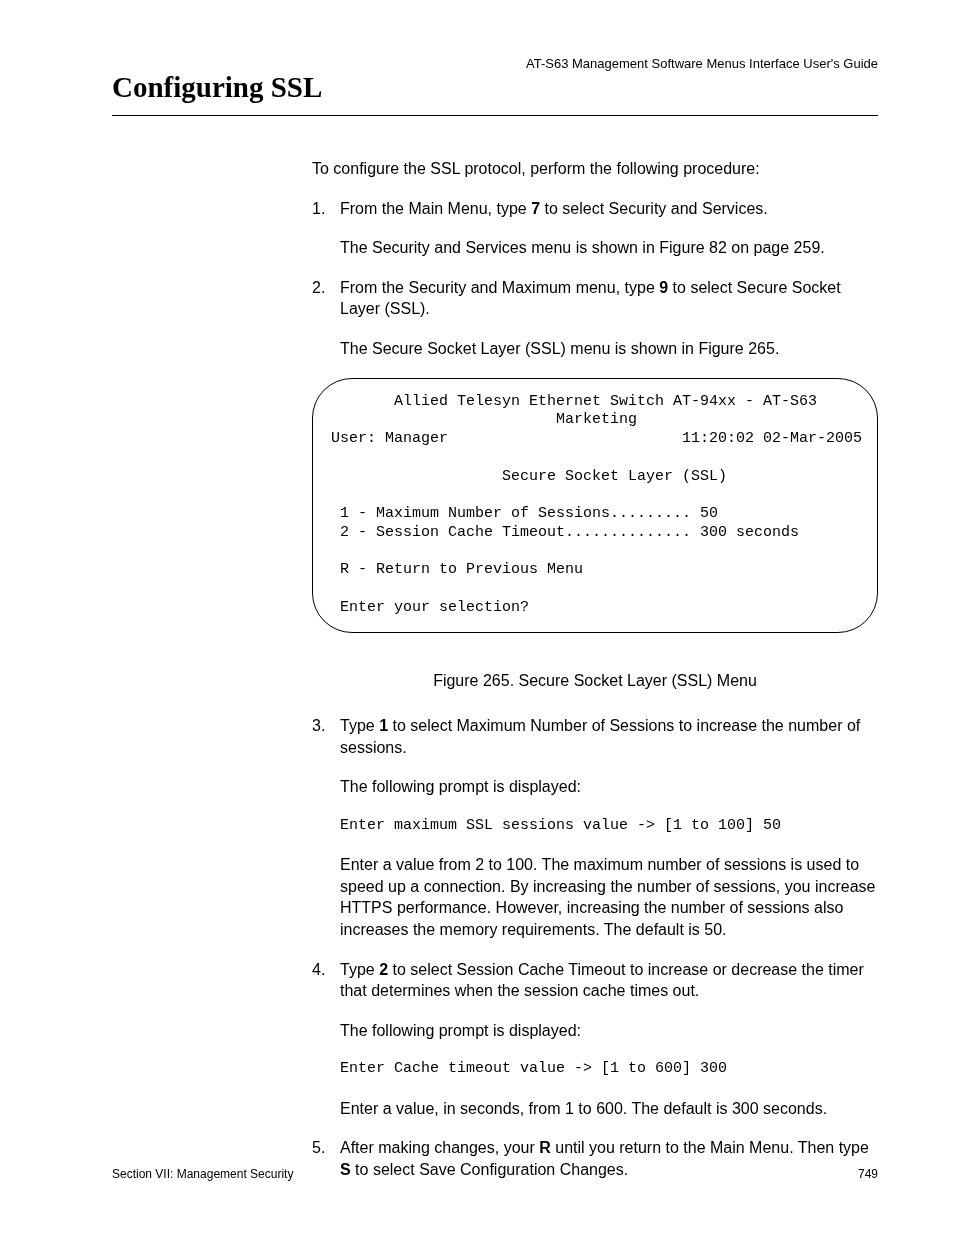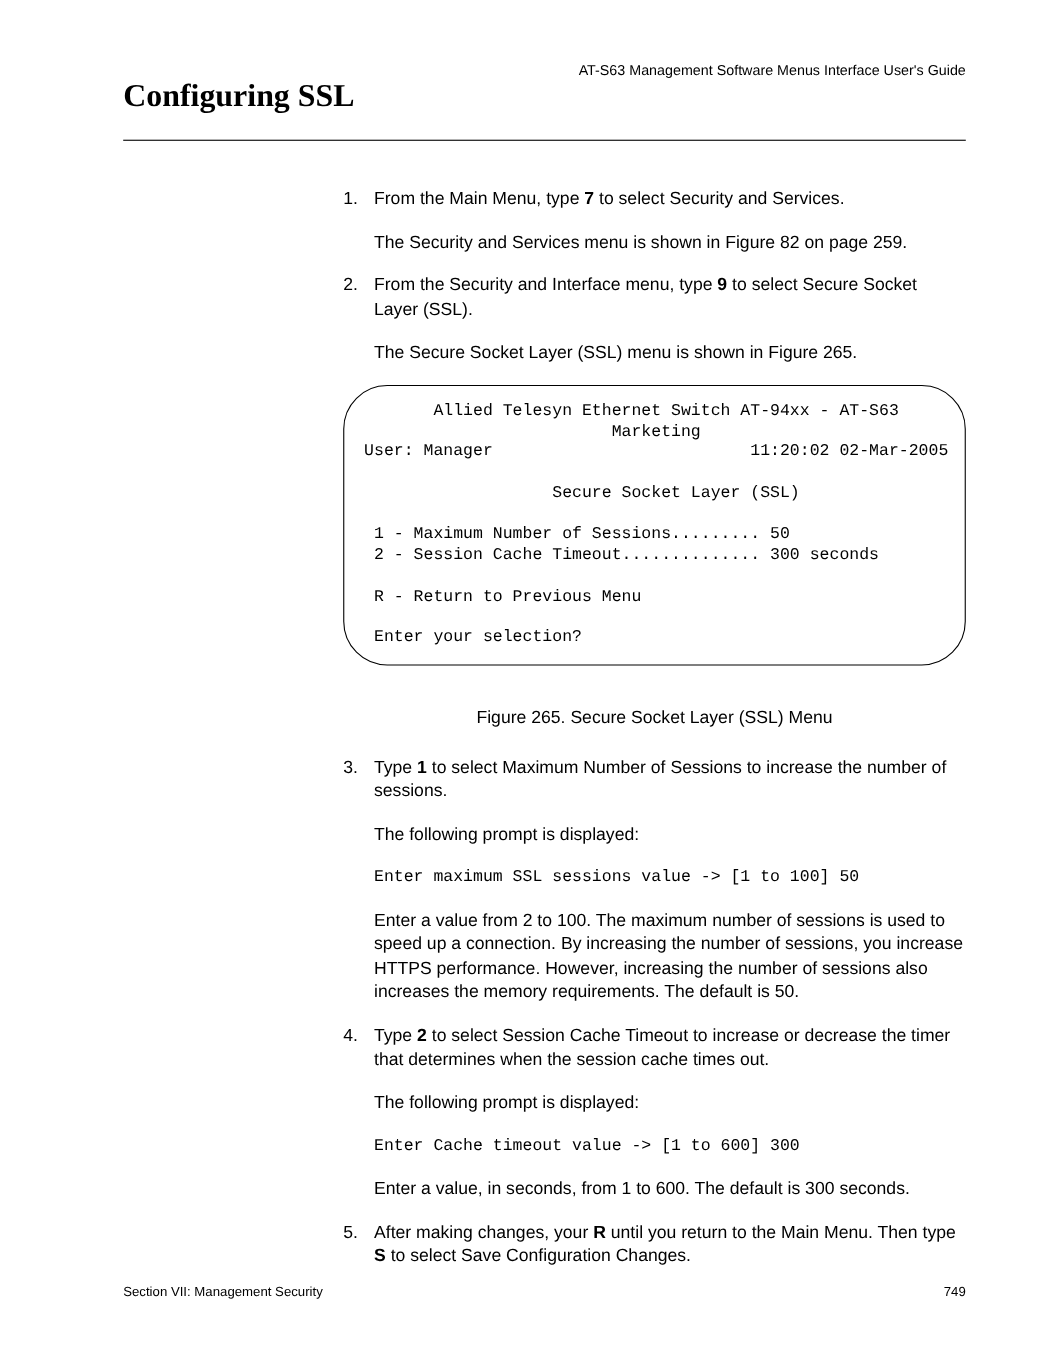--- a/index.html
+++ b/index.html
@@ -14,21 +14,21 @@
     }
     .header-right {
       text-align: right;
       font-size: 13px;
     }
     .section-title {
       font-family: "Times New Roman", Times, serif;
       font-size: 29px;
       font-weight: bold;
       border-bottom: 1.5px solid #000;
-      padding-bottom: 23px;
+      padding-bottom: 11px;
       margin-bottom: 42px;
     }
     .content {
       margin-left: 200px;
       font-size: 16px;
       line-height: 1.35;
     }
     .para {
       margin-bottom: 18px;
     }
@@ -83,30 +83,31 @@
   </style>
 </head>
 <body>
 
 <div class="header-right">AT-S63 Management Software Menus Interface User's Guide</div>
 
 <div class="section-title">Configuring SSL</div>
 
 <div class="content">
 
+  <div class="para">To configure the SSL protocol, perform the following procedure:</div>
 
   <div class="step">
     <div class="step-num">1.</div>
     <div class="step-body"><span>From the Main Menu, type </span><span class="bold">7</span><span> to select Security and Services.</span></div>
   </div>
   <div class="sub-para">The Security and Services menu is shown in Figure 82 on page 259.</div>
 
   <div class="step">
     <div class="step-num">2.</div>
-    <div class="step-body"><span>From the Security and Interface menu, type </span><span class="bold">9</span><span> to select Secure Socket Layer (SSL).</span></div>
+    <div class="step-body"><span>From the Security and Maximum menu, type </span><span class="bold">9</span><span> to select Secure Socket Layer (SSL).</span></div>
   </div>
   <div class="sub-para">The Secure Socket Layer (SSL) menu is shown in Figure 265.</div>
 
   <div class="terminal-box"><span>       Allied Telesyn Ethernet Switch AT-94xx - AT-S63</span>
 <span>                         Marketing</span>
 <span>User: Manager                          11:20:02 02-Mar-2005</span>
 <span></span>
 <span>                   Secure Socket Layer (SSL)</span>
 <span></span>
 <span> 1 - Maximum Number of Sessions......... 50</span>

